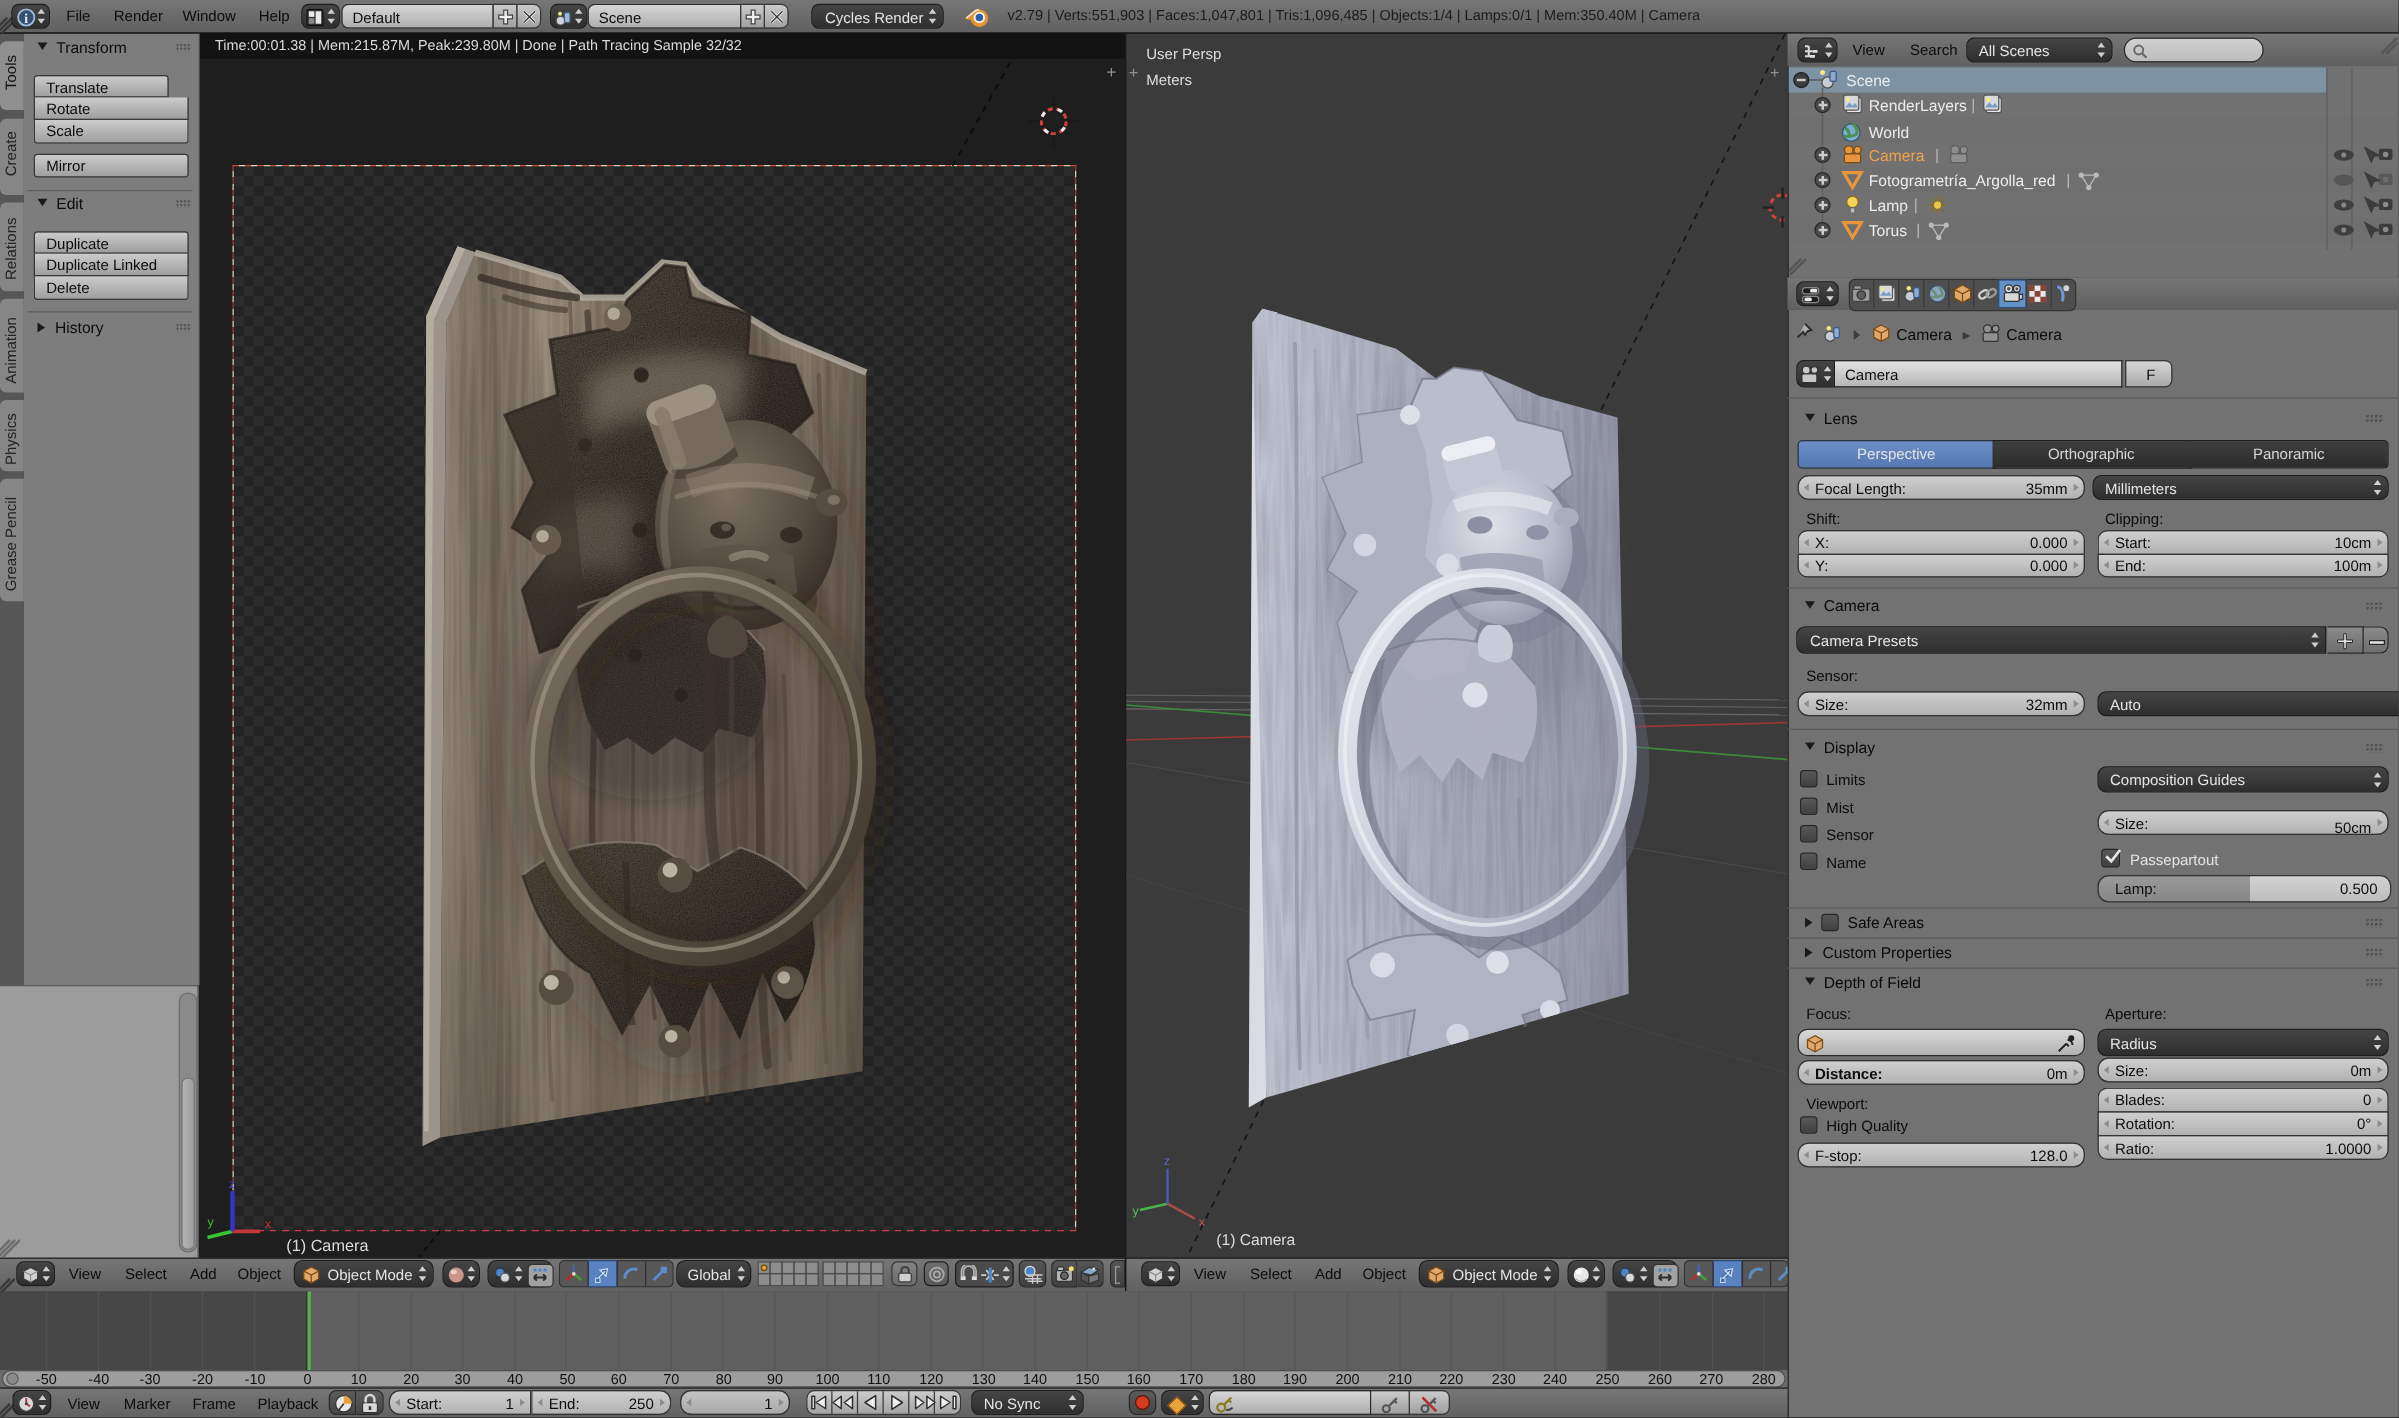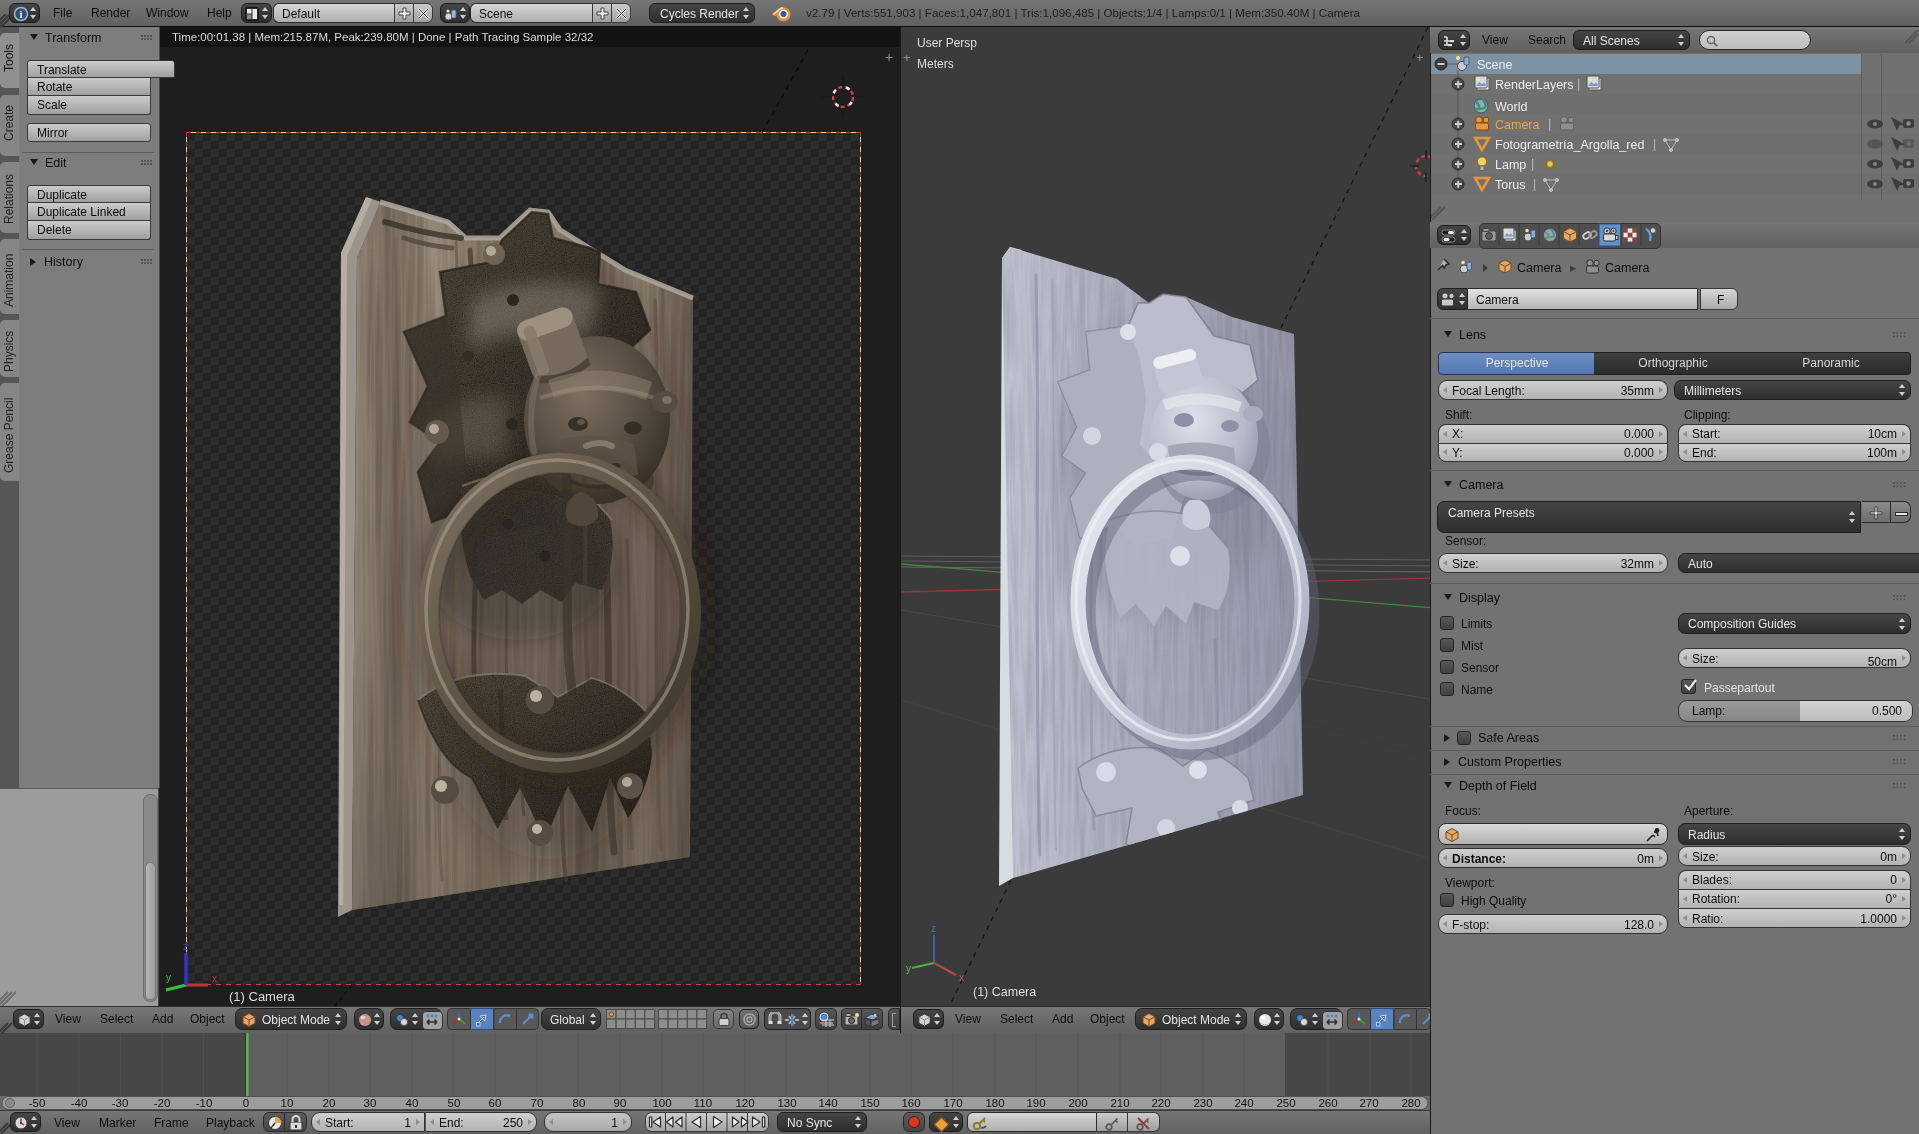--- a/index.html
+++ b/index.html
@@ -269,21 +269,21 @@
     <div style="transform:rotate(-90deg) translate(-46px,0);transform-origin:0 0;font-size:12px;color:#222;white-space:nowrap;">Physics</div>
       </div>
   <div class="abs" style="left:0;top:383px;width:19px;height:98px;background:#868686;border-radius:5px 0 0 5px;"></div>
   <div class="abs" style="left:2px;top:391px;width:16px;height:82px;">
     <div style="transform:rotate(-90deg) translate(-82px,0);transform-origin:0 0;font-size:12px;color:#222;white-space:nowrap;">Grease Pencil</div>
       </div>
 
   <div class="lbl" style="left:30px;top:31px;"><span class="tri-d"></span><b style="font-weight:normal;font-size:12.5px;">Transform</b></div>
   <div class="abs" style="left:141px;top:35px;width:12px;height:6px;opacity:0.55;
        background:radial-gradient(circle 1px at 1px 1px,#333 1px,transparent 1px) 0 0/3px 3px;"></div>
-  <div class="abs btnl" style="left:27px;top:60px;width:148px;height:18px;border-radius:3px 3px 0 0;">
+  <div class="abs btnl" style="left:27px;top:60px;width:108px;height:18px;border-radius:3px 3px 0 0;">
         <div class="lbl" style="left:9px;top:2px;">Translate</div>
       </div>
   <div class="abs btnl" style="left:27px;top:78px;width:124px;height:18px;border-radius:0;border-top:none;">
         <div class="lbl" style="left:9px;top:2px;">Rotate</div>
       </div>
   <div class="abs btnl" style="left:27px;top:96px;width:124px;height:19px;border-radius:0 0 3px 3px;border-top:none;">
         <div class="lbl" style="left:9px;top:2px;">Scale</div>
       </div>
   <div class="abs btnl" style="left:27px;top:123px;width:124px;height:19px;border-radius:3px;">
         <div class="lbl" style="left:9px;top:2px;">Mirror</div>
@@ -763,21 +763,21 @@
   <div class="abs sl" style="left:1678px;top:443px;width:233px;height:19px;border-radius:0 0 8px 8px;">
     <div class="lar"></div>
         <div class="rar"></div>
     <div class="lbl" style="left:13px;top:2px;">End:</div>
         <div class="lbl" style="right:13px;top:2px;">100m</div>
       </div>
   <div class="abs" style="left:1430px;top:470px;width:489px;height:1px;background:#5c5c5c;"></div>
 
   <div class="lbl ph" style="left:1444px;top:478px;"><span class="tri-d"></span>Camera</div>
   <div class="abs" style="left:1893px;top:482px;width:14px;height:7px;opacity:0.5;background:radial-gradient(circle 1px at 1px 1px,#333 1px,transparent 1px) 0 0/3.5px 3.5px;"></div>
-  <div class="abs ddk" style="left:1437px;top:501px;width:424px;height:32px;border-radius:7px 0 0 7px;">
+  <div class="abs ddk" style="left:1437px;top:501px;width:424px;height:22px;border-radius:7px 0 0 7px;">
     <div class="wlbl" style="left:10px;top:4px;">Camera Presets</div>
         <div class="udar" style="right:4px"></div>
       </div>
   <div class="abs btnl" style="left:1862px;top:501px;width:29px;height:22px;border-radius:0;border-left:none;background:linear-gradient(#8a8a8a,#6e6e6e);border-color:#2a2a2a;">
     <svg class="abs" style="left:7px;top:4px" width="14" height="14" viewBox="0 0 14 14">
           <path d="M6 1h2v5h5v2H8v5H6V8H1V6h5z" fill="#e6e6e6" stroke="#2a2a2a" stroke-width="0.8"></path>
         </svg>
       </div>
   <div class="abs btnl" style="left:1891px;top:501px;width:20px;height:22px;border-radius:0 7px 7px 0;border-left:none;background:linear-gradient(#8a8a8a,#6e6e6e);border-color:#2a2a2a;">
     <div class="abs" style="left:4px;top:10px;width:11px;height:2.4px;background:#e6e6e6;border:0.5px solid #2a2a2a;"></div>

